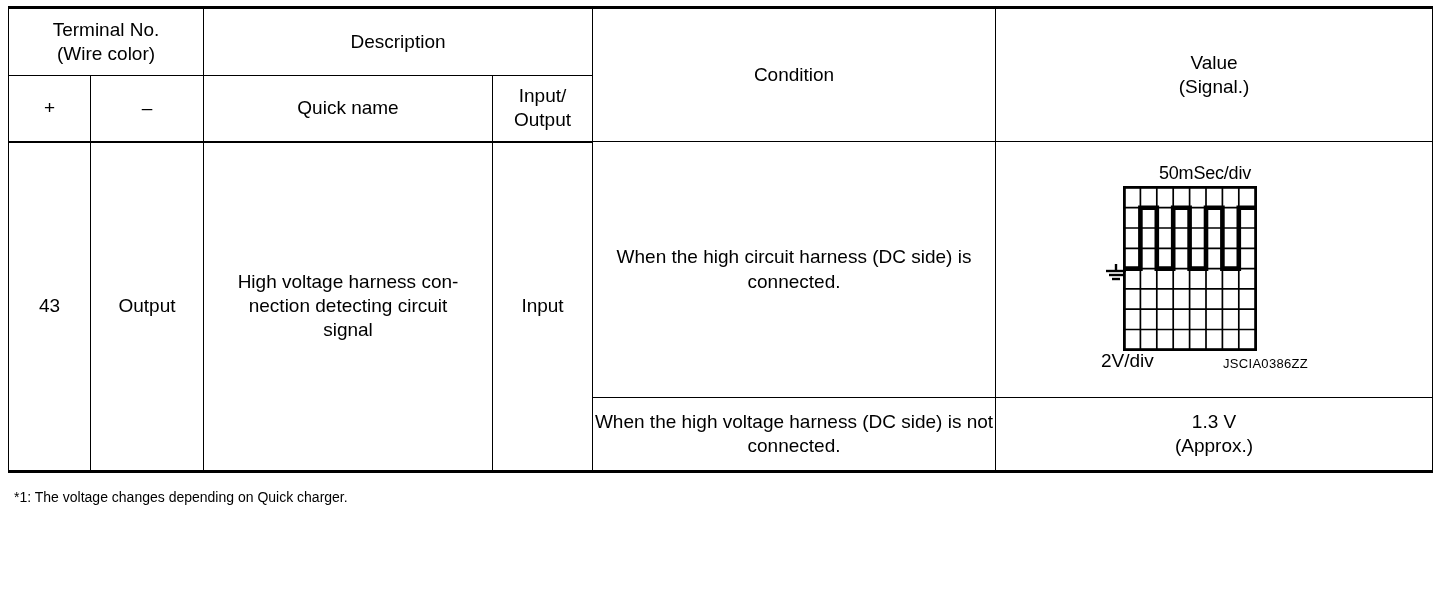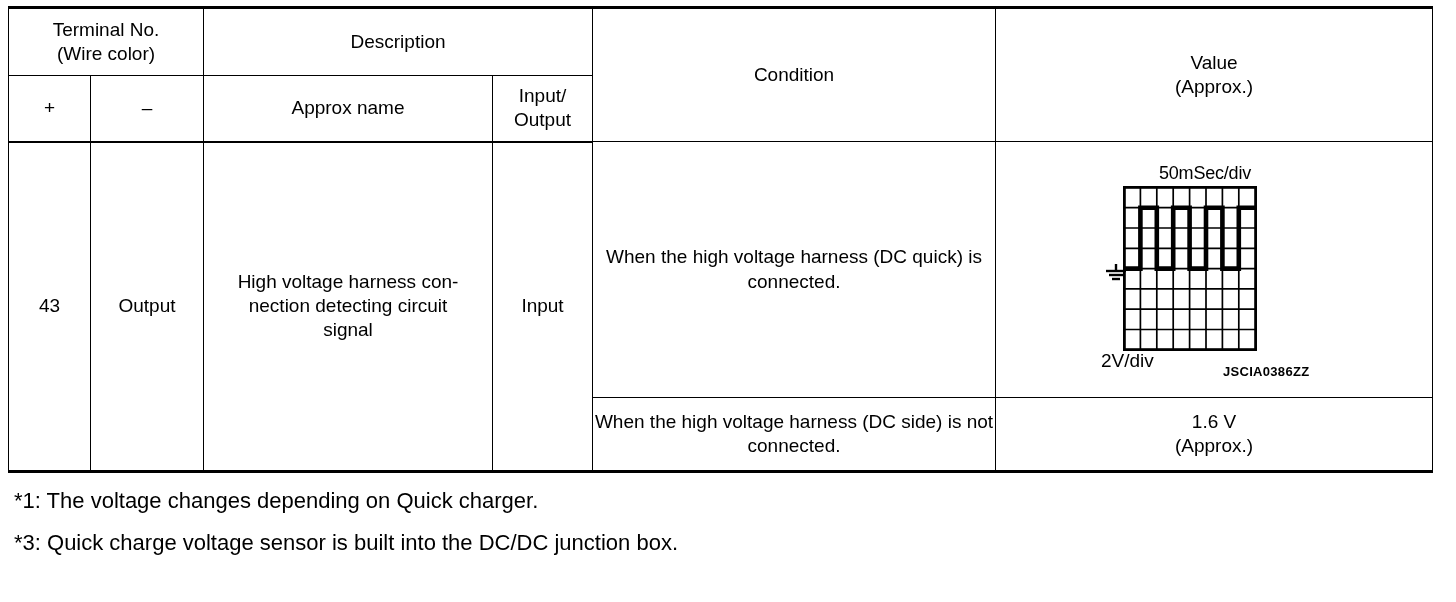--- a/index.html
+++ b/index.html
@@ -111,41 +111,40 @@
     position: absolute;
     left: 18px;
     top: 187px;
     font-size: 19px;
     white-space: nowrap;
     text-align: right;
   }
   .scope-code {
     position: absolute;
     left: 140px;
-    top: 202px;
+    top: 194px;
     font-size: 13px;
     letter-spacing: 0.3px;
     white-space: nowrap;
-    font-weight: bold;
   }
   .gnd-sym {
     position: absolute;
     left: 21px;
     top: 100px;
   }
 
   
   .footnotes {
     position: absolute;
     left: 14px;
     top: 490px;
     width: 1420px;
   }
   .footnote {
-    font-size: 22px;
+    font-size: 14px;
     line-height: 1.0;
     margin-bottom: 20px;
     white-space: nowrap;
   }
 </style>
 </head>
 <body>
 
 <div class="page">
 
@@ -159,39 +158,39 @@
         <col class="c-val">
     </colgroup>
     <tbody>
 
       <tr class="hdr-top hdr-r1">
         <td colspan="2" class="cell-pad lbl-2line">Terminal No.
 (Wire color)</td>
         <td colspan="2" class="cell-pad">Description</td>
         <td rowspan="2" class="cell-pad">Condition</td>
         <td rowspan="2" class="cell-pad lbl-2line">Value
-(Approx.)</td>
+(Signal.)</td>
       </tr>
 
       <tr class="hdr-r2">
         <td class="cell-pad hdr-sep">+</td>
         <td class="cell-pad hdr-sep">–</td>
-        <td class="cell-pad hdr-sep">Approx name</td>
+        <td class="cell-pad hdr-sep">Quick name</td>
         <td class="cell-pad hdr-sep lbl-2line">Input/
 Output</td>
       </tr>
 
       <tr class="row-main">
         <td rowspan="2" class="cell-pad">43</td>
         <td rowspan="2" class="cell-pad">Output</td>
         <td rowspan="2" class="left-text-mid lbl-2line">High voltage harness con-
 nection detecting circuit
 signal</td>
         <td rowspan="2" class="cell-pad">Input</td>
-        <td class="left-text-mid">When the high voltage harness (DC quick) is connected.</td>
+        <td class="left-text-mid">When the high circuit harness (DC side) is connected.</td>
         <td class="cell-pad">
 
           <div class="scope-wrap">
 
             <div class="scope-title">50mSec/div</div>
 
             <div class="scope-grid">
               <svg class="scope-svg" width="134" height="165" viewBox="0 0 134 165">
 
                 <rect x="1.4" y="1.4" width="131.2" height="162.2" fill="none" stroke="#000" stroke-width="2.8"></rect>
@@ -235,24 +234,23 @@
             <div class="scope-vdiv">2V/div</div>
 
             <div class="scope-code">JSCIA0386ZZ</div>
           </div>
 
         </td>
       </tr>
 
       <tr class="row-sec">
         <td class="left-text-mid">When the high voltage harness (DC side) is not connected.</td>
-        <td class="val-cell lbl-2line">1.6 V
+        <td class="val-cell lbl-2line">1.3 V
 (Approx.)</td>
       </tr>
     </tbody>
   </table>
 
   <div class="footnotes">
     <div class="footnote">*1: The voltage changes depending on Quick charger.</div>
-    <div class="footnote">*3: Quick charge voltage sensor is built into the DC/DC junction box.</div>
   </div>
 
 </div>
 
 </body></html>

